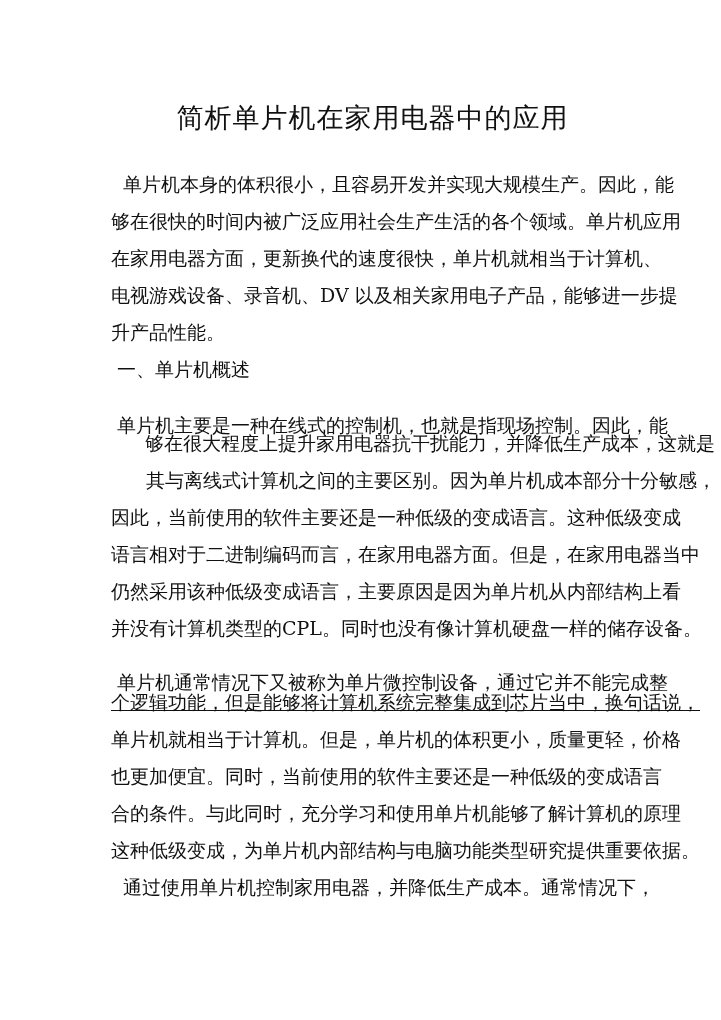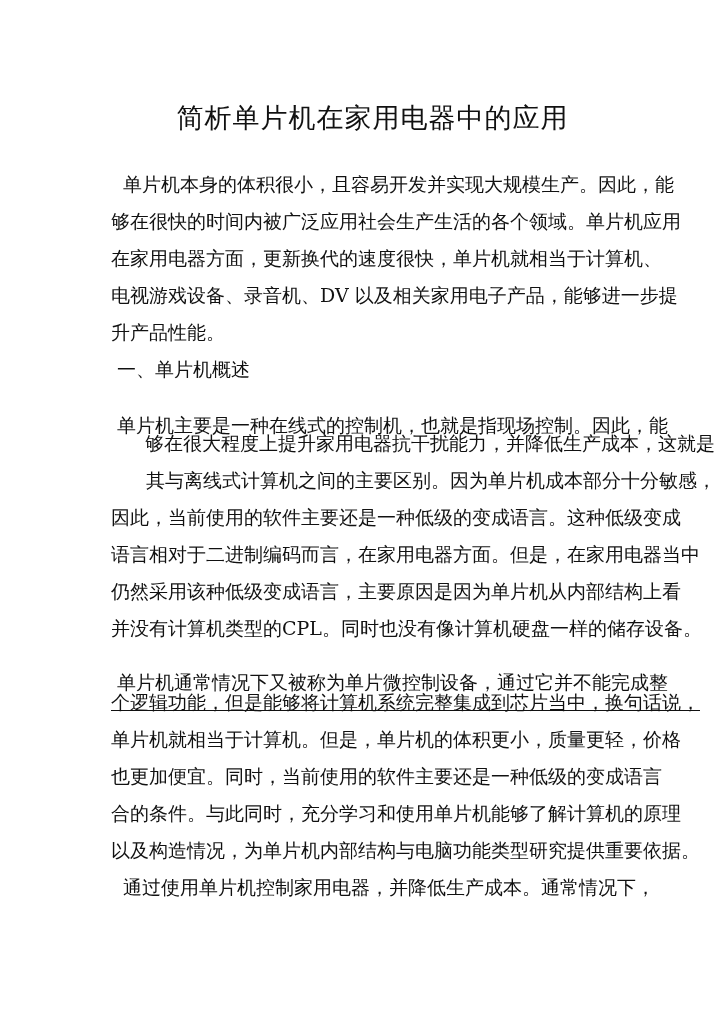--- a/index.html
+++ b/index.html
@@ -29,16 +29,16 @@
       <div class="line" style="top: 469px; white-space: pre; margin-left: 35px;">其与离线式计算机之间的主要区别。因为单片机成本部分十分敏感，</div>
       <div class="line" style="top: 506px; white-space: pre;">因此，当前使用的软件主要还是一种低级的变成语言。这种低级变成</div>
       <div class="line" style="top: 543px; white-space: pre;">语言相对于二进制编码而言，在家用电器方面。但是，在家用电器当中</div>
       <div class="line" style="top: 580px; white-space: pre;">仍然采用该种低级变成语言，主要原因是因为单片机从内部结构上看</div>
       <div class="line" style="top: 617px; white-space: pre;">并没有计算机类型的CPL。同时也没有像计算机硬盘一样的储存设备。</div>
       <div class="line" style="top: 654px; white-space: pre; margin-top: 17px;"> 单片机通常情况下又被称为单片微控制设备，通过它并不能完成整</div>
       <div class="line" style="top: 691px; white-space: pre; text-decoration: underline;">个逻辑功能，但是能够将计算机系统完整集成到芯片当中，换句话说，</div>
       <div class="line" style="top: 728px; white-space: pre;">单片机就相当于计算机。但是，单片机的体积更小，质量更轻，价格</div>
       <div class="line" style="top: 765px; white-space: pre;">也更加便宜。同时，当前使用的软件主要还是一种低级的变成语言</div>
       <div class="line" style="top: 802px; white-space: pre;">合的条件。与此同时，充分学习和使用单片机能够了解计算机的原理</div>
-      <div class="line" style="top: 839px; white-space: pre;">以及构造情况，为单片机内部结构与电脑功能类型研究提供重要依据。</div>
+      <div class="line" style="top: 839px; white-space: pre;">这种低级变成，为单片机内部结构与电脑功能类型研究提供重要依据。</div>
       <div class="line last" style="top: 876px; white-space: pre;">  通过使用单片机控制家用电器，并降低生产成本。通常情况下，</div>
     </div>
 </div>
 
 </body></html>

